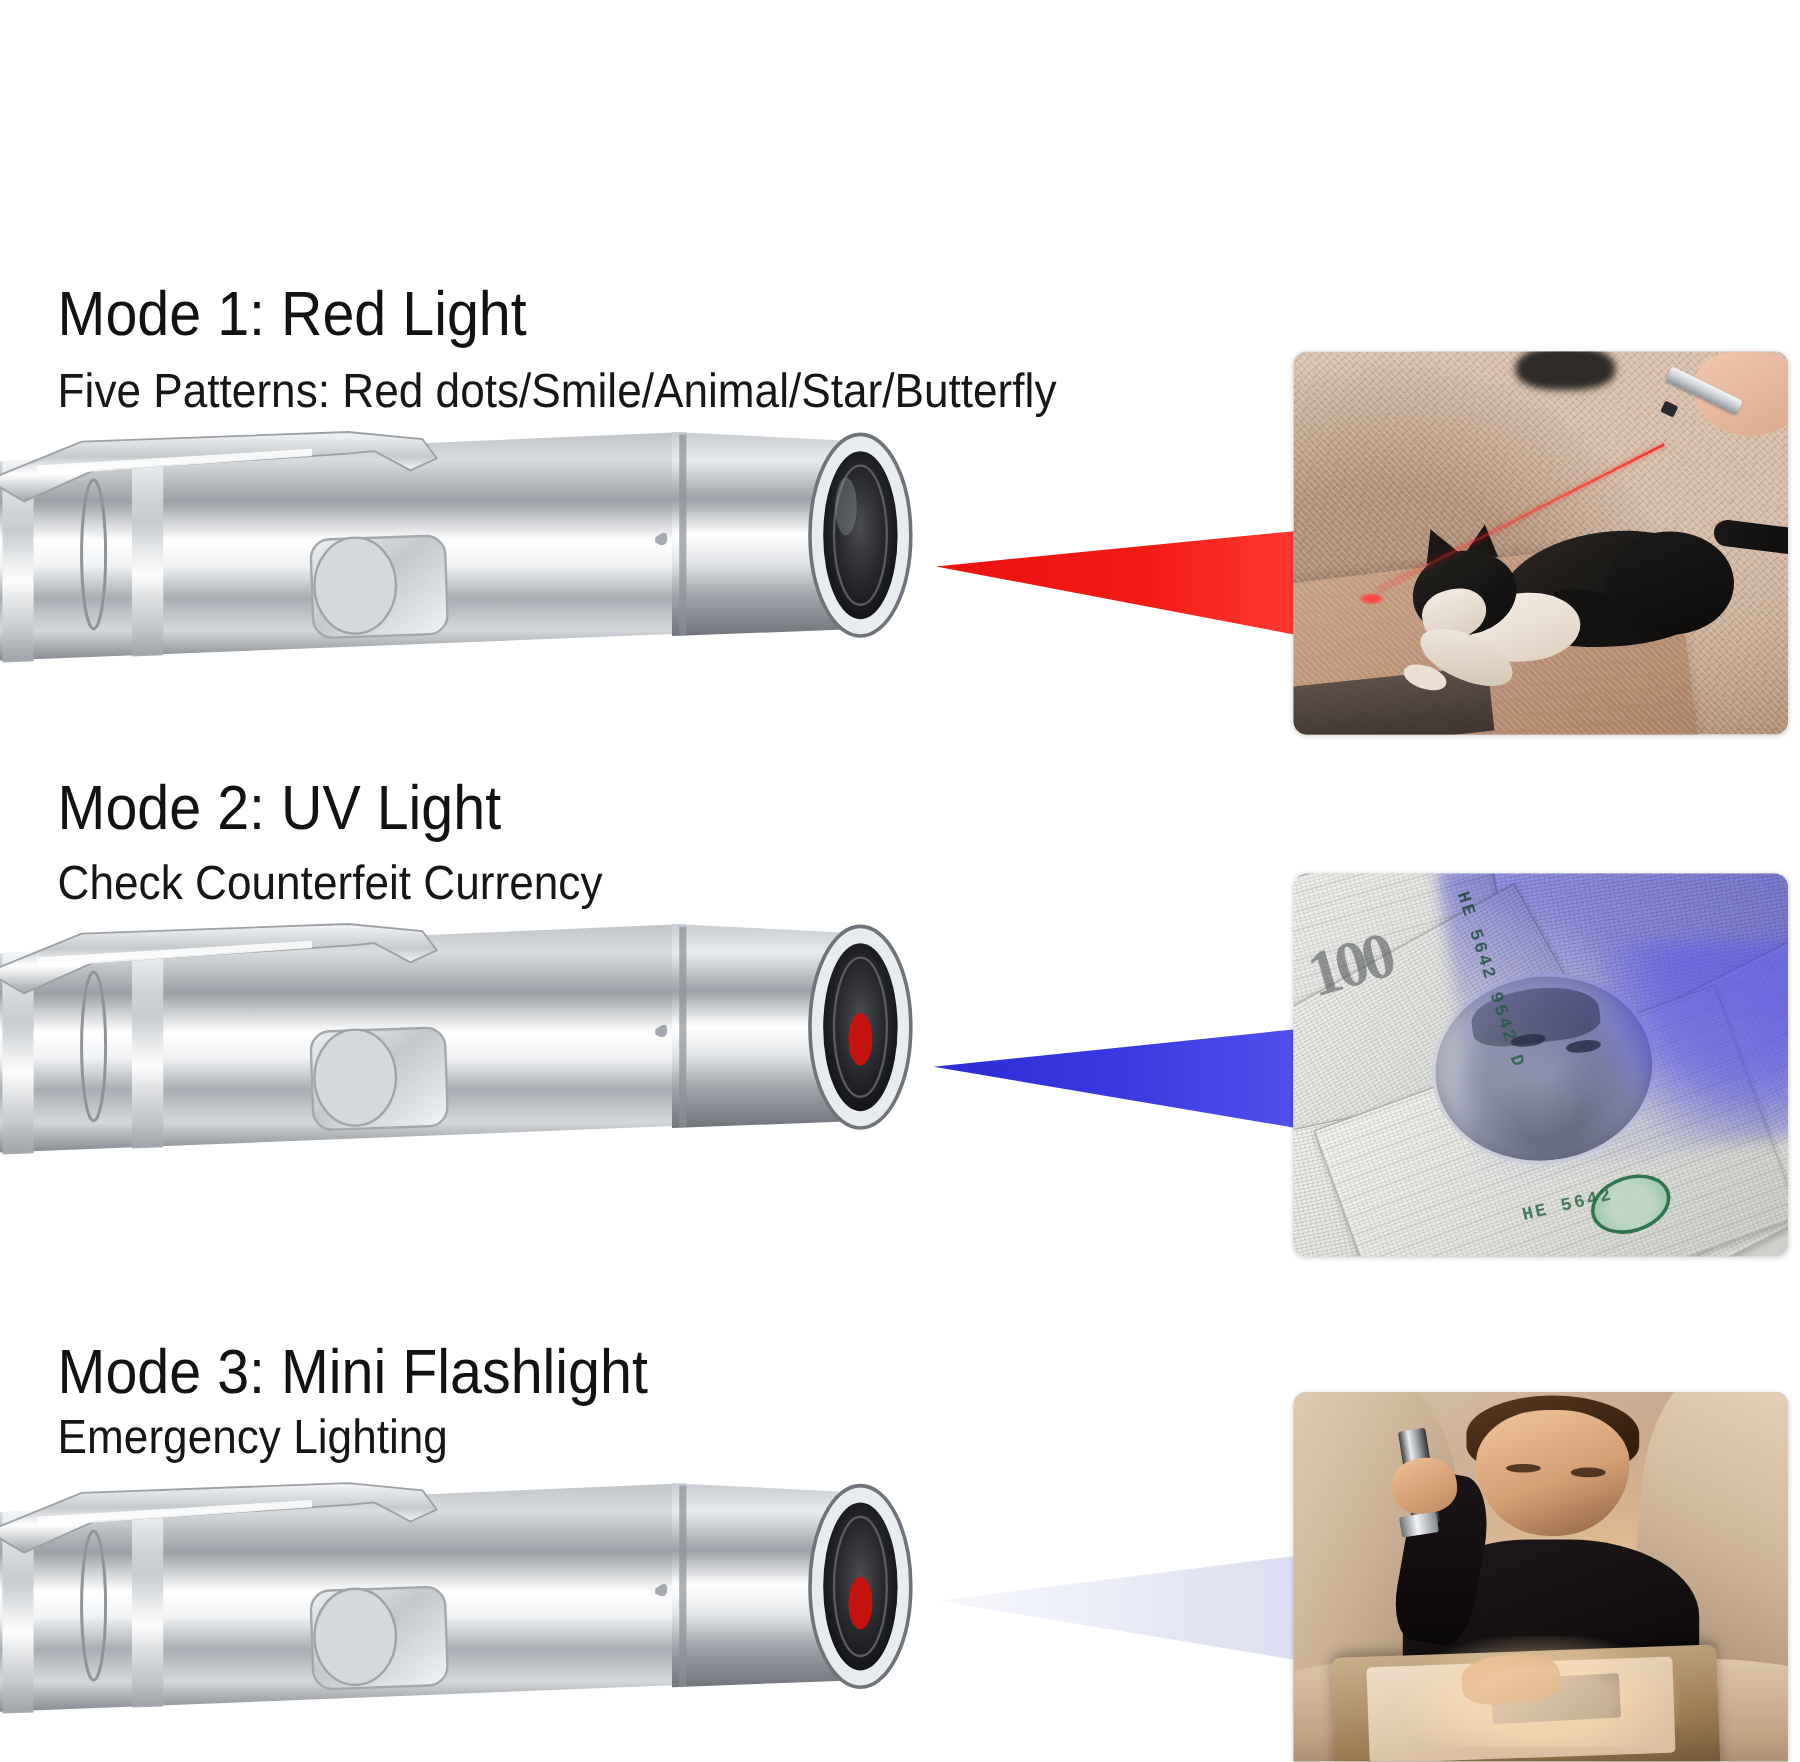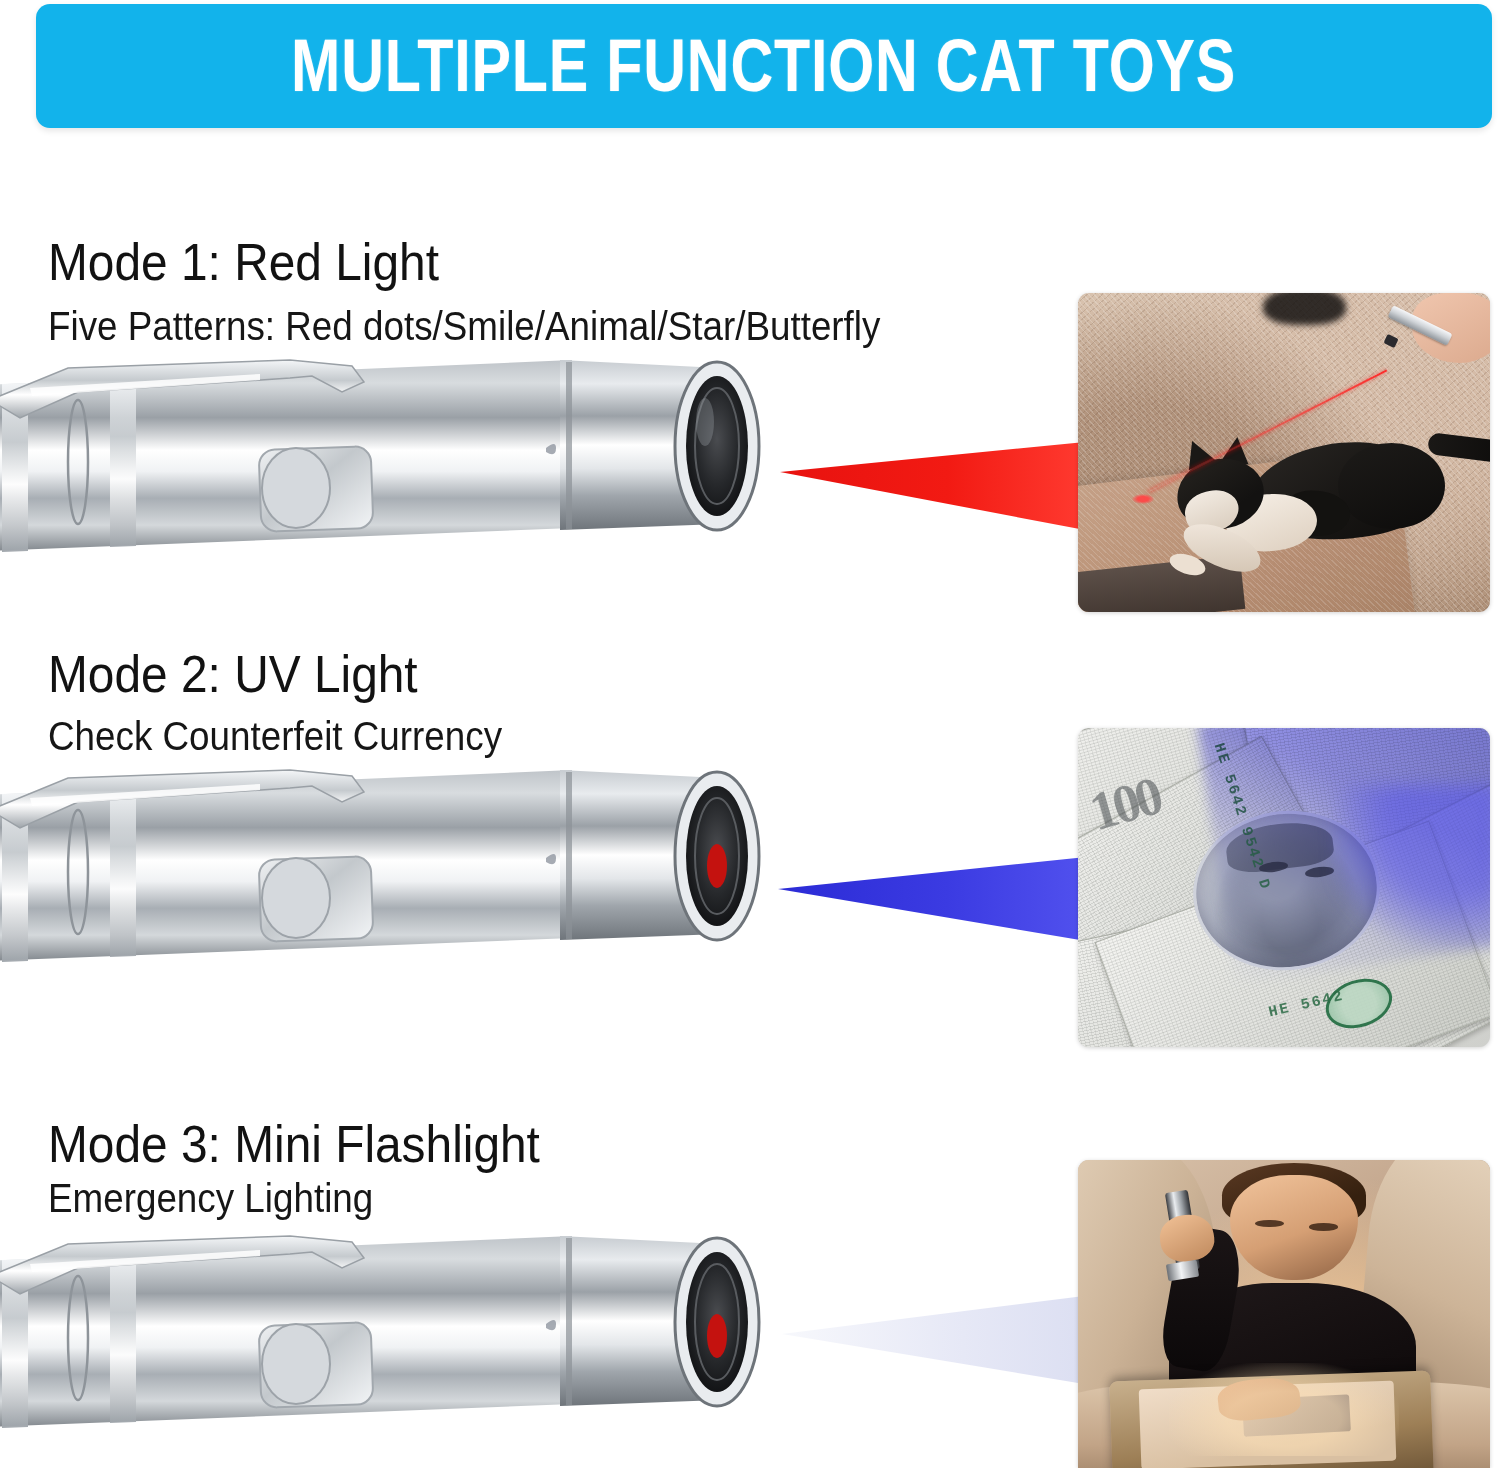--- a/index.html
+++ b/index.html
@@ -319,23 +319,20 @@
   .tw-svg{display:block;}
 
   
   .beam{position:absolute;}
 </style>
 </head>
 <body>
 
 <div class="page">
 
-  <div class="banner">
-    <div class="banner-title">MULTIPLE FUNCTION CAT TOYS</div>
-  </div>
 
   <div class="mode-head" style="top:236px">Mode 1: Red Light</div>
   <div class="mode-sub" style="top:306px">Five Patterns: Red dots/Smile/Animal/Star/Butterfly</div>
 
   <div class="torch-wrap" style="top:352px">
     <svg class="tw-svg" width="840" height="215" viewBox="0 0 840 215">
       <defs>
         <linearGradient id="barrel1" x1="0" y1="0" x2="0" y2="1">
           <stop offset="0%" stop-color="#bfc4c9"></stop>
           <stop offset="12%" stop-color="#d8dcdf"></stop>

